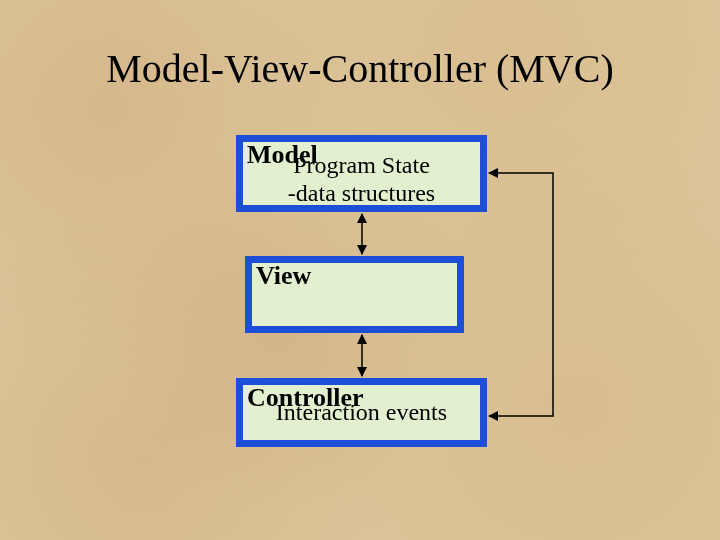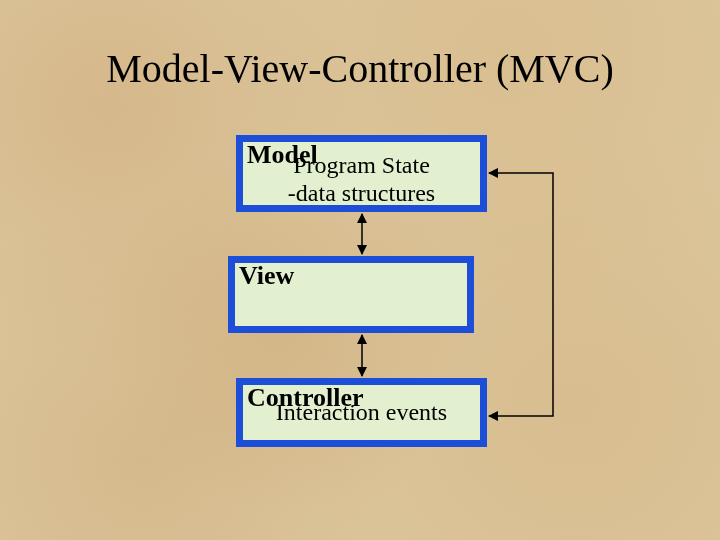--- a/index.html
+++ b/index.html
@@ -68,21 +68,21 @@
 <div class="title">Model-View-Controller (MVC)</div>
 
 <div class="box" style="left:236px; top:135px; width:251px; height:77px;">
   <div class="box-label" style="left:4px; top:0px;">Model</div>
   <div class="box-body" style="top:10px;">
     <div class="box-line">Program State</div>
     <div class="box-line">-data structures</div>
   </div>
 </div>
 
-<div class="box" style="left:228px; top:256px; width:246px; height:77px;padding-left:41px;">
+<div class="box" style="left:245px; top:256px; width:219px; height:77px;padding-left:41px;">
   <div class="box-label" style="left:4px; top:0px;">View</div>
 </div>
 
 <div class="box" style="left:236px; top:378px; width:251px; height:69px;">
   <div class="box-label" style="left:4px; top:0px;">Controller</div>
   <div class="box-body" style="top:14px;">
     <div class="box-line">Interaction events</div>
   </div>
 </div>
 

